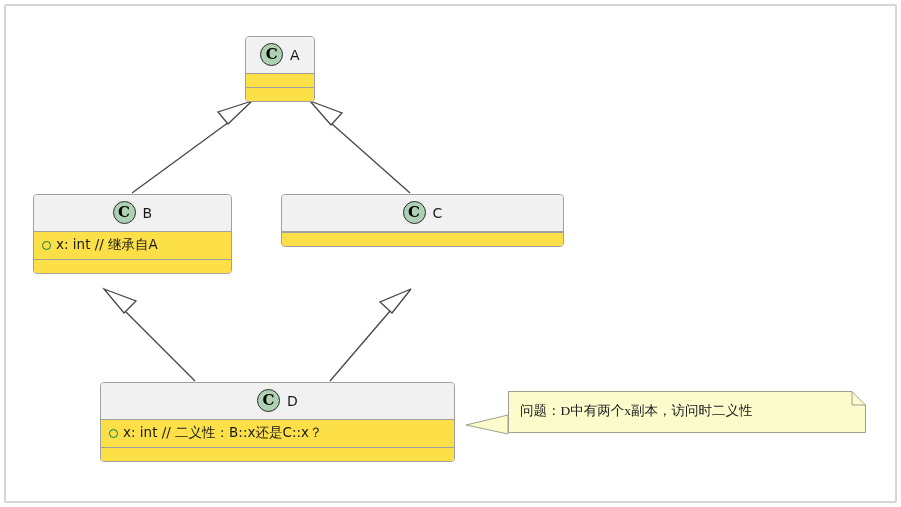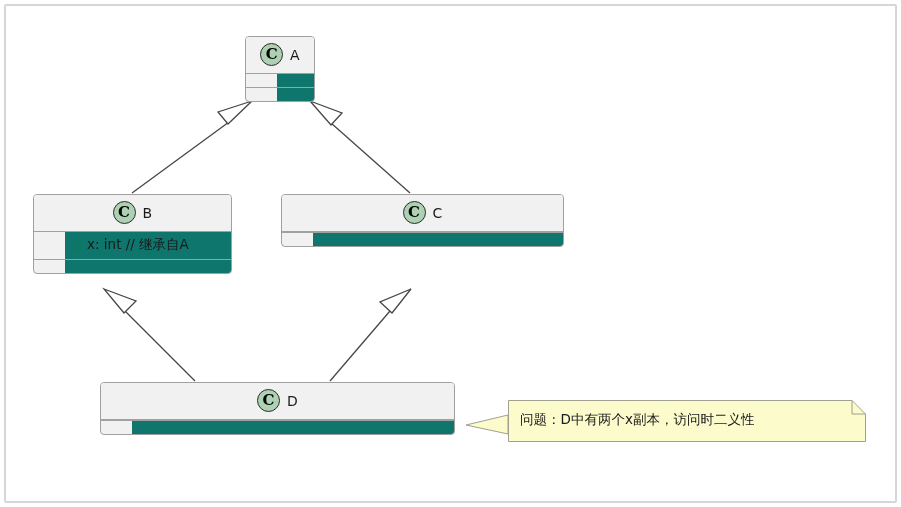--- a/index.html
+++ b/index.html
@@ -54,27 +54,26 @@
     gap: 7px;
     padding: 6px 10px 7px 10px;
     background: #f1f1f1;
   }
   .uml-divider {
     height: 1px;
     background: #a0a0a0;
     width: 100%;
   }
   .uml-compartment {
-    background: #0f766e;
+    background: #fde047;
     padding: 4px 8px 5px 8px;
     display: flex;
     align-items: center;
     gap: 5px;
     min-height: 12px;
-    margin-left: 31px;
   }
   .uml-compartment.empty {
     padding: 0;
     height: 13px;
   }
   .class-icon {
     width: 21px;
     height: 21px;
     border-radius: 50%;
     background: #ADD1B2;
@@ -106,24 +105,25 @@
   .attr-text {
     font-size: 13.5px;
     color: #1a1a1a;
     white-space: nowrap;
   }
 
   
   #note {
     position: absolute;
     left: 508px;
-    top: 400px;
+    top: 391px;
     width: 358px;
     height: 42px;
     box-sizing: border-box;
+    font-family: Liberation Serif, serif;
   }
   .note-shape {
     position: absolute;
     left: 0;
     top: 0;
   }
   .note-text {
     position: absolute;
     left: 12px;
     top: 11px;
@@ -190,20 +190,24 @@
     <div class="uml-divider"></div>
     <div class="uml-compartment empty"></div>
   </div>
 
   <div class="uml-class" style="left:100px; top:382px; width:355px;">
     <div class="uml-header">
       <span class="class-icon">C</span>
       <span class="class-name">D</span>
     </div>
     <div class="uml-divider"></div>
+    <div class="uml-compartment">
+      <span class="attr-marker"></span>
+      <span class="attr-text">x: int  // 二义性：B::x还是C::x？</span>
+    </div>
     <div class="uml-divider"></div>
     <div class="uml-compartment empty"></div>
   </div>
 
   <div id="note">
     <svg class="note-shape" width="358" height="42" viewBox="0 0 358 42" xmlns="http://www.w3.org/2000/svg">
       <path d="M0.5,0.5 H344 L357.5,14 V41.5 H0.5 Z" fill="#FBFBCC" stroke="#a0a090" stroke-width="1"></path>
       <path d="M344,0.5 V14 H357.5" fill="none" stroke="#a0a090" stroke-width="1"></path>
     </svg>
     <span class="note-text">问题：D中有两个x副本，访问时二义性</span>

